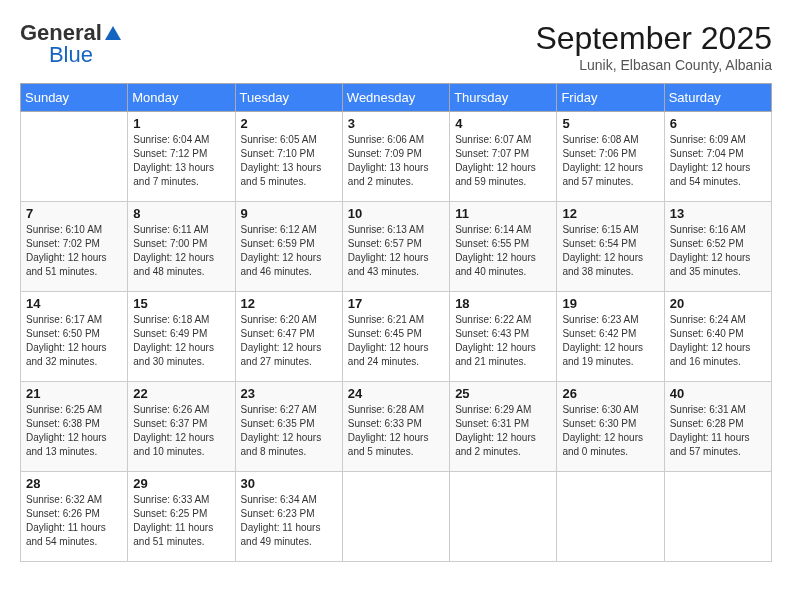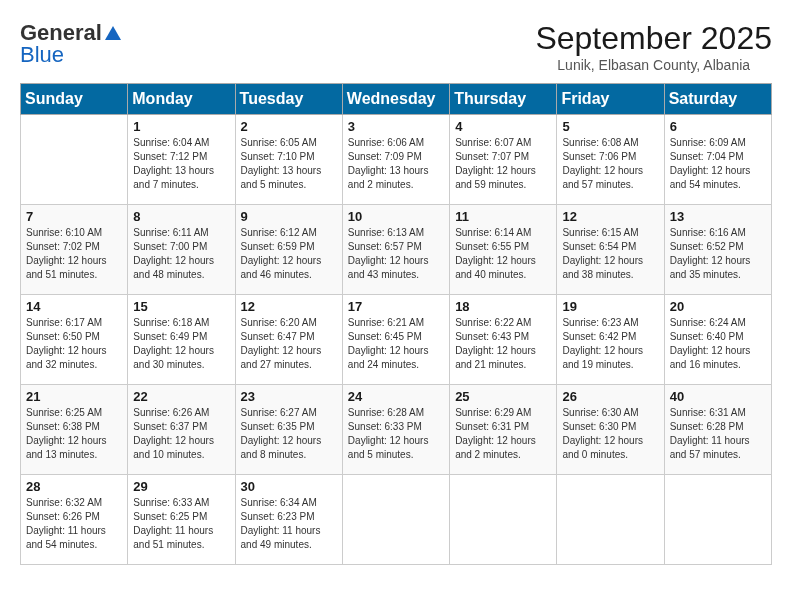--- a/index.html
+++ b/index.html
@@ -12,46 +12,46 @@
     }
     .header-area {
       display: flex;
       justify-content: space-between;
       align-items: flex-start;
       margin-bottom: 10px;
     }
     .logo {
       display: flex;
       flex-direction: column;
-      align-items: flex-start;
+      align-items: center;
     }
     .title-area {
-      text-align: center;
+      text-align: right;
     }
     .month-title {
       font-size: 32px;
       font-weight: normal;
       color: #1a1a1a;
     }
     .location {
       font-size: 14px;
       color: #555;
     }
     .calendar {
       width: 100%;
       border-collapse: collapse;
       font-size: 11px;
     }
     .calendar th {
-      background-color: #0369a1;
+      background-color: #3b82f6;
       color: #fff;
       padding: 6px 4px;
       text-align: left;
-      font-weight: bold;
-      font-size: 16px;
+      font-weight: normal;
+      font-size: 13px;
       border: 1px solid #aaa;
     }
     .calendar td {
       border: 1px solid #ccc;
       vertical-align: top;
       padding: 4px 5px;
       width: calc(100% / 7);
       min-height: 75px;
       height: 90px;
     }

